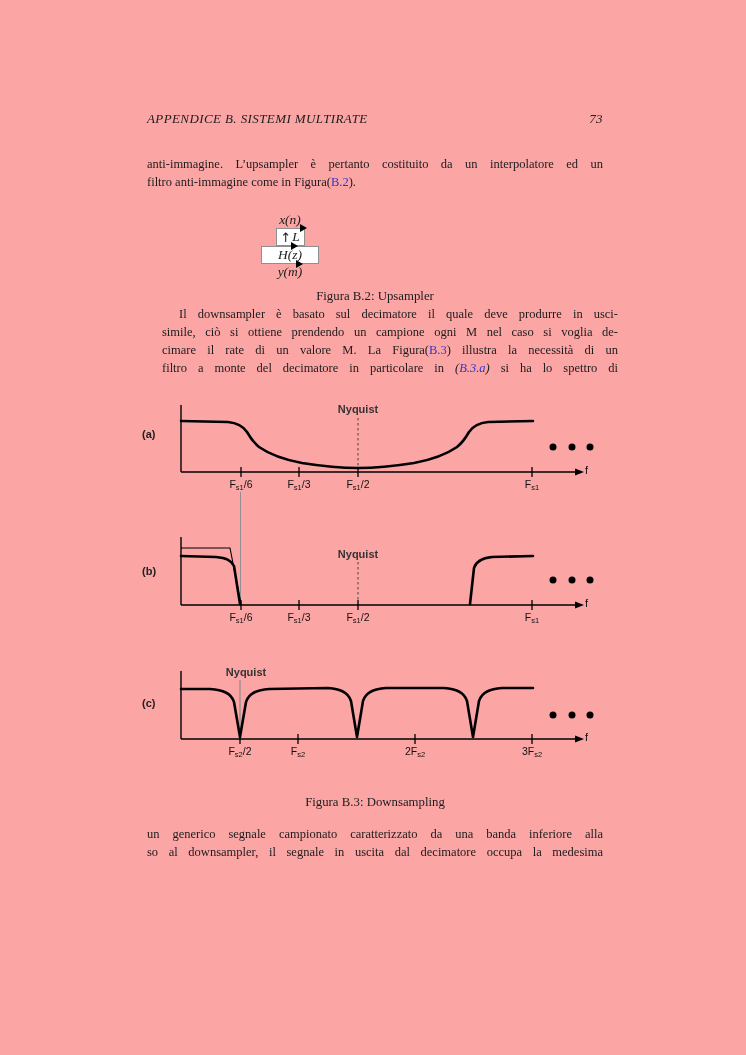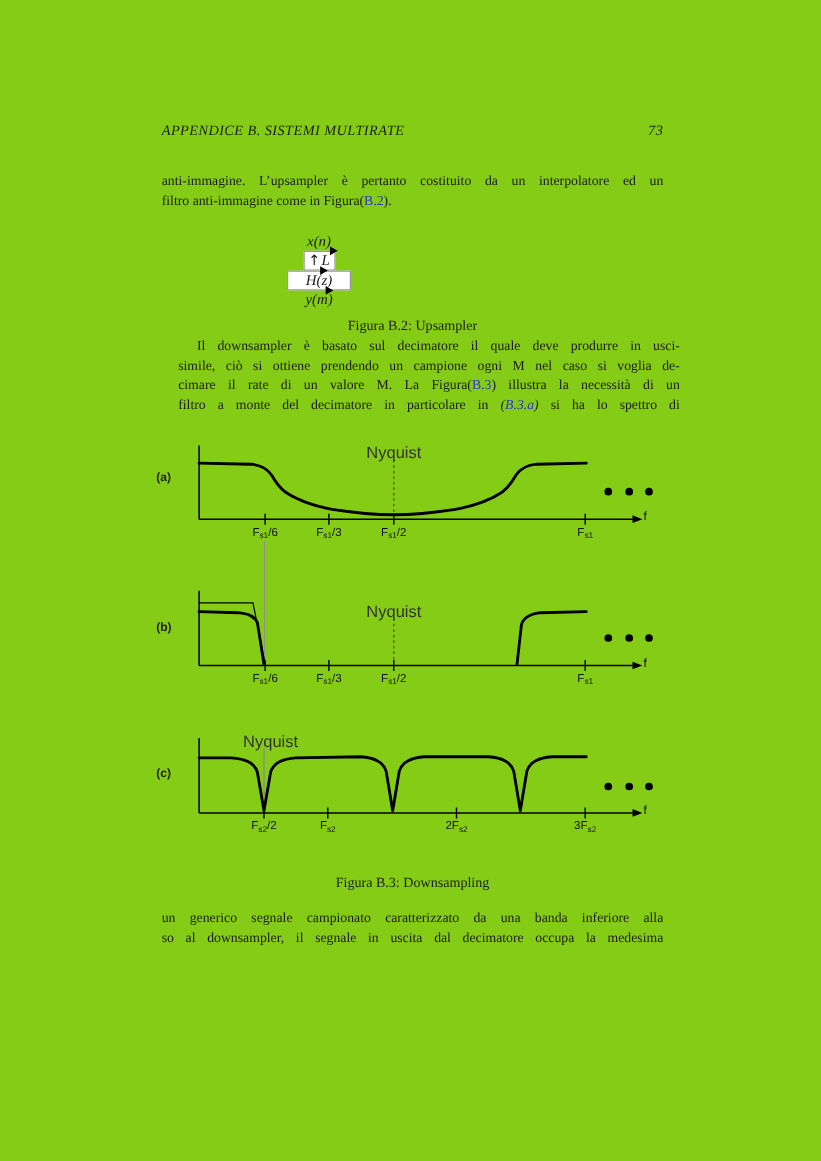--- a/index.html
+++ b/index.html
@@ -1,17 +1,17 @@
 <!DOCTYPE html>
 <html><head>
 <meta charset="utf-8">
 <style>
   html,body{margin:0;padding:0;background:#e8e8e8;}
   .page{
-    position:relative;width:746px;height:1055px;background:#84cc16;
+    position:relative;width:746px;height:1055px;background:#fca5a5;
     font-family:"Liberation Serif",serif;color:#1c1c1c;overflow:hidden;
   }
   .abs{position:absolute;}
   
   .hdr{left:147px;top:111px;width:456px;display:flex;justify-content:space-between;
        font-style:italic;font-size:13px;letter-spacing:0.4px;}
   
   .para{width:456px;font-size:12.5px;line-height:18px;}
   .para .line{height:18px;overflow:hidden;text-align:justify;text-align-last:justify;}
   .para.noju-last .line:last-child{text-align-last:left;}
@@ -37,21 +37,21 @@
   .tick{stroke:#000;stroke-width:1.3;}
   .curve{stroke:#000;stroke-width:2.6;fill:none;stroke-linejoin:round;stroke-linecap:round;}
   .thin{stroke:#000;stroke-width:1.1;fill:none;}
   .dashv{stroke:#444;stroke-width:1;stroke-dasharray:2.5,2.5;}
   .grayv{stroke:#8a8a8a;stroke-width:1.2;}
   .plot-letter{font:bold 11px "Liberation Sans",sans-serif;color:#222;}
   .tlab{transform:translateX(-50%);white-space:nowrap;
         font-family:"Liberation Sans",sans-serif;font-size:10.5px;color:#111;}
   .tlab .seg-sub{font-size:7.5px;vertical-align:-2px;}
   .nyq{transform:translateX(-50%);font-family:"Liberation Sans",sans-serif;
-       font-size:15px;color:#333;white-space:nowrap;}
+       font-size:11px;color:#333;white-space:nowrap;font-weight:bold;}
   .flab{font-family:"Liberation Sans",sans-serif;font-size:11px;color:#111;}
   .guide{width:1px;background:#909090;}
 </style>
 </head>
 <body>
 
 <div class="page">
 
   <div class="abs hdr">
     <span>APPENDICE B.  SISTEMI MULTIRATE</span>

